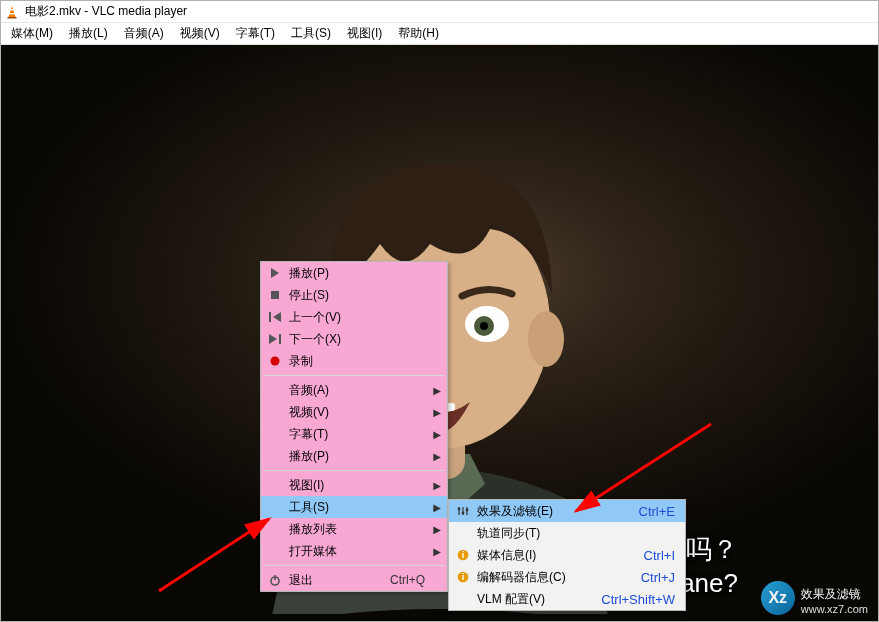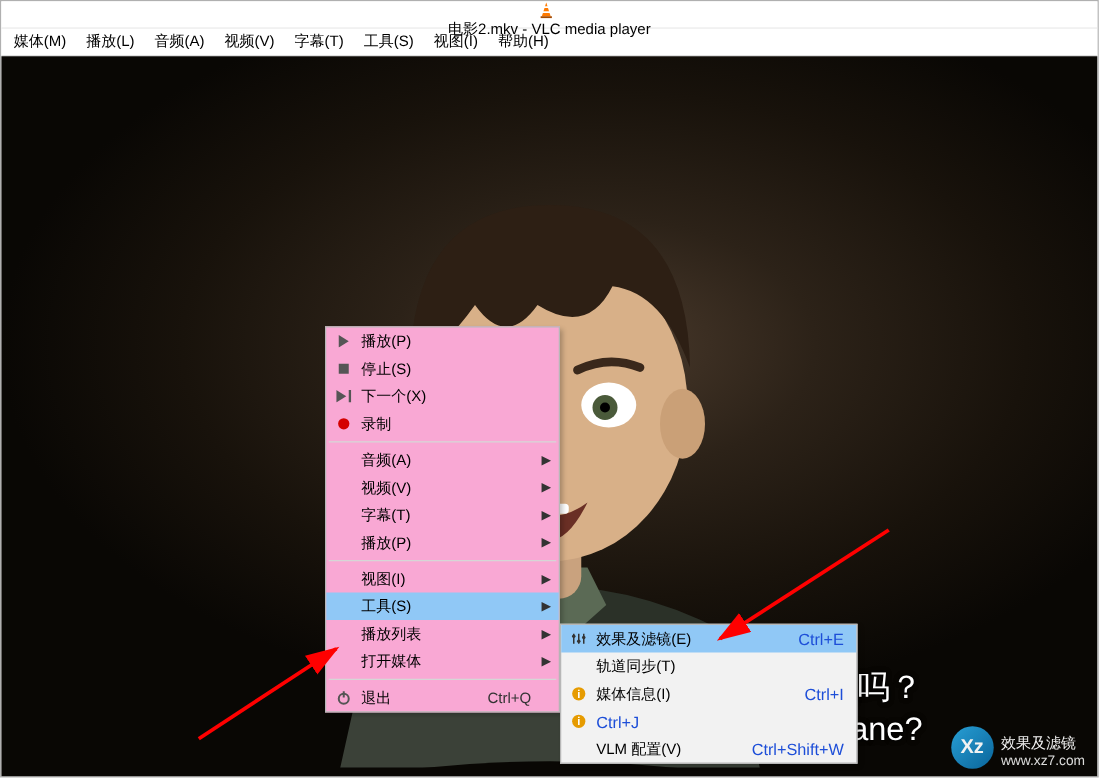--- a/index.html
+++ b/index.html
@@ -14,21 +14,20 @@
   border:1px solid #b0b0b0;
 }
 
 .titlebar {
   height:22px;
   background:#fff;
   display:flex;
   align-items:center;
   padding:0 4px;
   border-bottom:1px solid #e8e8e8;
-  flex-direction:column;
 }
 .vlc-cone {
   width:14px; height:14px;
   margin-right:6px;
   display:inline-block;
   position:relative;
 }
 .vlc-cone svg { display:block; }
 .title-text { color:#000; font-size:12px; }
 
@@ -270,20 +269,29 @@
     <span class="icon">
       <svg width="10" height="10">
           <rect x="1" y="1" width="8" height="8" fill="#555"></rect>
         </svg>
     </span>
     <span class="label">停止(S)</span>
   </div>
   <div class="row">
     <span class="icon">
       <svg width="12" height="10">
+          <rect x="0" y="0" width="2" height="10" fill="#555"></rect>
+          <polygon points="12,0 4,5 12,10" fill="#555"></polygon>
+        </svg>
+    </span>
+    <span class="label">上一个(V)</span>
+  </div>
+  <div class="row">
+    <span class="icon">
+      <svg width="12" height="10">
           <polygon points="0,0 8,5 0,10" fill="#555"></polygon>
           <rect x="10" y="0" width="2" height="10" fill="#555"></rect>
         </svg>
     </span>
     <span class="label">下一个(X)</span>
   </div>
   <div class="row">
     <span class="icon">
       <svg width="10" height="10">
           <circle cx="5" cy="5" r="4.5" fill="#d40000"></circle>
@@ -367,20 +375,21 @@
     <span class="label">媒体信息(I)</span>
     <span class="shortcut">Ctrl+I</span>
   </div>
   <div class="row">
     <span class="icon">
       <svg width="12" height="12">
           <circle cx="6" cy="6" r="5.3" fill="#e69b00"></circle>
           <text x="6" y="9" text-anchor="middle" font-size="9" fill="#fff" font-weight="bold">i</text>
         </svg>
     </span>
+    <span class="label">编解码器信息(C)</span>
     <span class="shortcut">Ctrl+J</span>
   </div>
   <div class="row">
     <span class="label">VLM 配置(V)</span>
     <span class="shortcut">Ctrl+Shift+W</span>
   </div>
 </div>
 
 <div class="arrow-annot" style="left:150px; top:510px;">
   <svg width="140" height="90">

